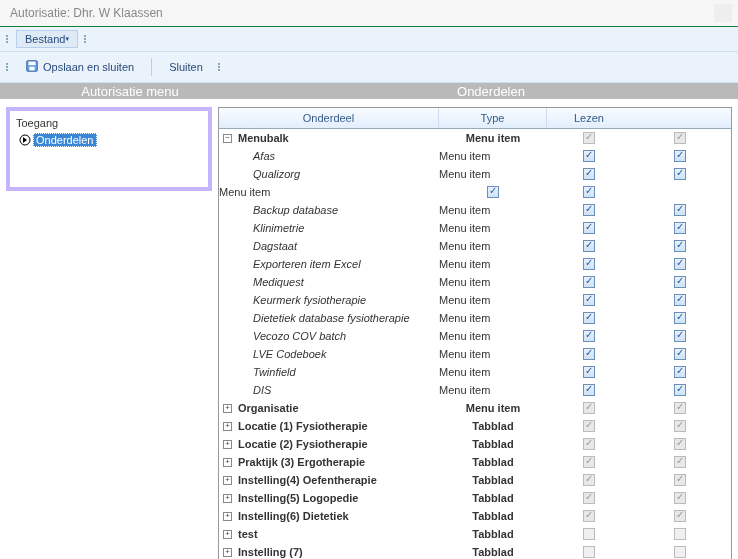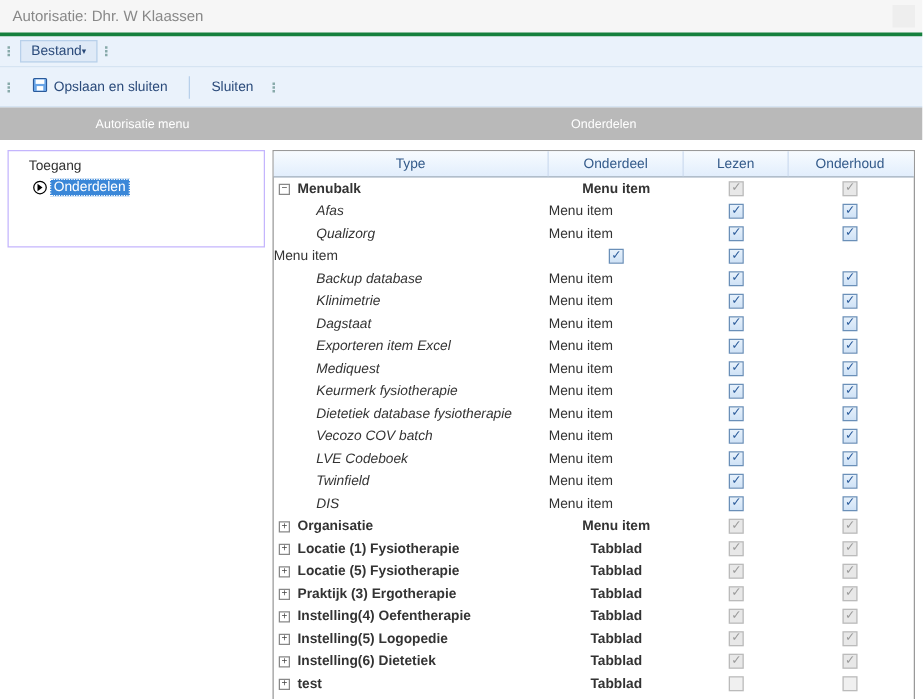--- a/index.html
+++ b/index.html
@@ -9,21 +9,21 @@
     font-size: 11px;
     background: #fff;
     width: 738px;
     color: #333;
   }
   .titlebar {
     background: #f6f6f6;
     padding: 6px 10px;
     color: #888;
     font-size: 12px;
-    border-bottom: 3px solid #15803d;
+    border-bottom: 1px solid #15803d;
     position: relative;
   }
   .close-btn {
     position: absolute;
     right: 6px; top: 4px;
     width: 18px; height: 18px;
     background: #eee;
   }
   .toolbar-row {
     background: #eaf2fb;
@@ -55,37 +55,38 @@
     font-size: 11px;
     display: flex; align-items: center; gap:4px;
     cursor: pointer;
     border: 1px solid transparent;
   }
   .sep { width:1px; height:18px; background:#b8d0ea; margin:0 2px; }
   .save-icon svg { width:14px; height:14px; }
   .header-strip {
     background: #b9b9b9;
     color: #fff;
-    font-size: 10px;
+    font-size: 13px;
     display: flex;
-    height: 26px;
+    height: 16px;
     align-items: center;
+    padding-left: 16px;
   }
   .hs-left { width: 228px; text-align:center; }
   .hs-right { flex:1; text-align:center; }
   .main-area {
     display: flex;
     align-items: flex-start;
     padding: 8px 6px;
     gap: 6px;
   }
   .tree-panel {
-    border: 1px solid #c4b5fd;
+    border: 4px solid #c4b5fd;
     width: 206px;
-    padding: 6px 6px 40px 16px;
+    padding: 6px 6px 40px 6px;
     background:#fff;
   }
   .tree-root { margin-bottom:4px; }
   .tree-child {
     display:flex; align-items:center; gap:2px;
     margin-left: 2px;
     cursor:pointer;
   }
   .tree-child .arrow-icon {
     width:13px; height:13px; display:inline-flex;
@@ -221,24 +222,23 @@
             <circle cx="6" cy="6" r="5" fill="none" stroke="#000"></circle>
             <path d="M4 3 L8 6 L4 9 Z" fill="#000"></path>
           </svg>
       </span>
       <span class="sel">Onderdelen</span>
     </div>
   </div>
 
   <div class="grid-panel">
     <div class="grid-header">
+      <div>Onderdeel</div>
       <div>Type</div>
-      <div>Onderdeel</div>
       <div>Lezen</div>
-      <div>Onderhoud</div>
     </div>
     <div class="grid-body" id="grid-body">
         <div class="grid-row">
           <div class="cell-name">
             <span class="exp-box">−</span>
             <span class="bold">Menubalk</span>
           </div>
           <div class="cell-type bold">Menu item</div>
           <div class="cell-chk">
             <div class="chk dis checked"></div>
@@ -434,21 +434,21 @@
           <div class="cell-chk">
             <div class="chk dis checked"></div>
           </div>
           <div class="cell-chk">
             <div class="chk dis checked"></div>
           </div>
         </div>
         <div class="grid-row">
           <div class="cell-name">
             <span class="exp-box">+</span>
-            <span class="bold">Locatie (5) Fysiotherapie</span>
+            <span class="bold">Locatie (2) Fysiotherapie</span>
           </div>
           <div class="cell-type bold">Tabblad</div>
           <div class="cell-chk">
             <div class="chk dis checked"></div>
           </div>
           <div class="cell-chk">
             <div class="chk dis checked"></div>
           </div>
         </div>
         <div class="grid-row">

